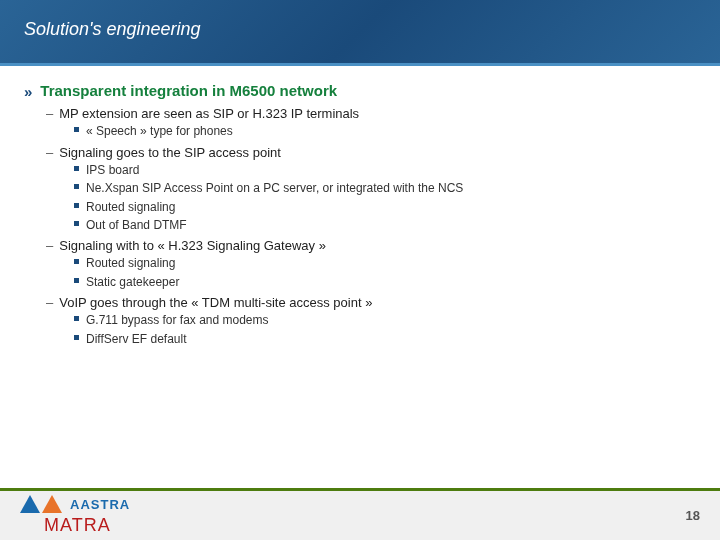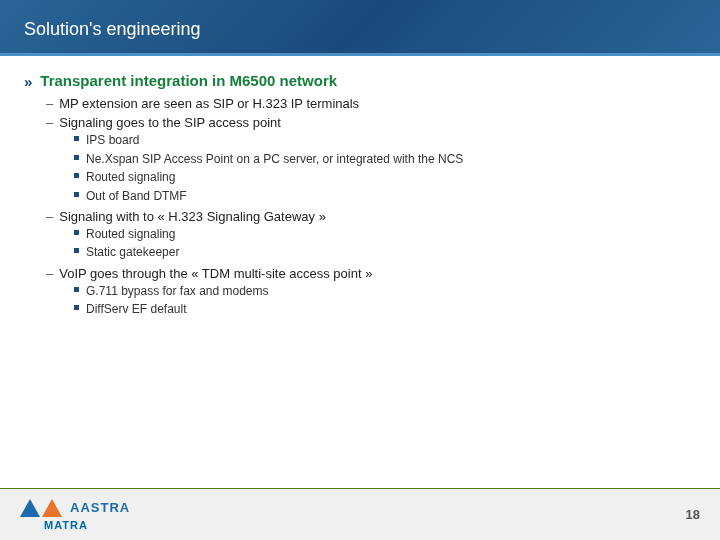--- a/index.html
+++ b/index.html
@@ -8,21 +8,22 @@
       height: 540px;
       font-family: Arial, sans-serif;
       background: #ffffff;
       overflow: hidden;
       position: relative;
     }
 
     
     .header {
       background: linear-gradient(135deg, #2a6496 0%, #1a4a7a 50%, #2a6496 100%);
-      padding: 18px 24px 12px 24px;
+      padding: 18px 24px 22px 24px;
+      font-style: italic;
     }
     .header-title-main {
       color: #ffffff;
       font-size: 18px;
       font-weight: normal;
       line-height: 1.3;
     }
     .header-title-sub {
       color: #ffffff;
       font-size: 21px;
@@ -100,21 +101,21 @@
     }
 
     
     .footer {
       position: absolute;
       bottom: 0;
       left: 0;
       right: 0;
       height: 52px;
       background: #f0f0f0;
-      border-top: 1px solid #4d7c0f;
+      border-top: 3px solid #4d7c0f;
       display: flex;
       align-items: center;
       justify-content: space-between;
       padding: 0 20px;
     }
     .logo-area {
       display: flex;
       flex-direction: column;
       align-items: flex-start;
     }
@@ -138,23 +139,23 @@
       border-bottom: 18px solid #e8732a;
     }
     .logo-text-aastra {
       font-size: 13px;
       font-weight: bold;
       color: #1a6aad;
       letter-spacing: 1px;
       margin-left: 6px;
     }
     .logo-text-matra {
-      font-size: 11px;
-      font-weight: bold;
-      color: #0369a1;
+      font-size: 18px;
+      font-weight: normal;
+      color: #b91c1c;
       letter-spacing: 1px;
     }
     .page-number {
       font-size: 13px;
       color: #555;
       font-weight: bold;
     }
   </style>
 </head>
 <body>
@@ -171,20 +172,24 @@
     <span class="bullet-arrow">»</span>
     <span class="section-title">Transparent integration in M6500 network</span>
   </div>
 
   <div class="level1">
     <div class="level1-item">
       <span class="dash">–</span>
       <span>MP extension are seen as SIP or H.323 IP terminals</span>
     </div>
     <div class="level2">
+      <div class="level2-item">
+        <span class="square-bullet-small"></span>
+        <span>« Speech » type for phones</span>
+      </div>
     </div>
   </div>
 
   <div class="level1">
     <div class="level1-item">
       <span class="dash">–</span>
       <span>Signaling goes to the SIP access point</span>
     </div>
     <div class="level2">
       <div class="level2-item">

